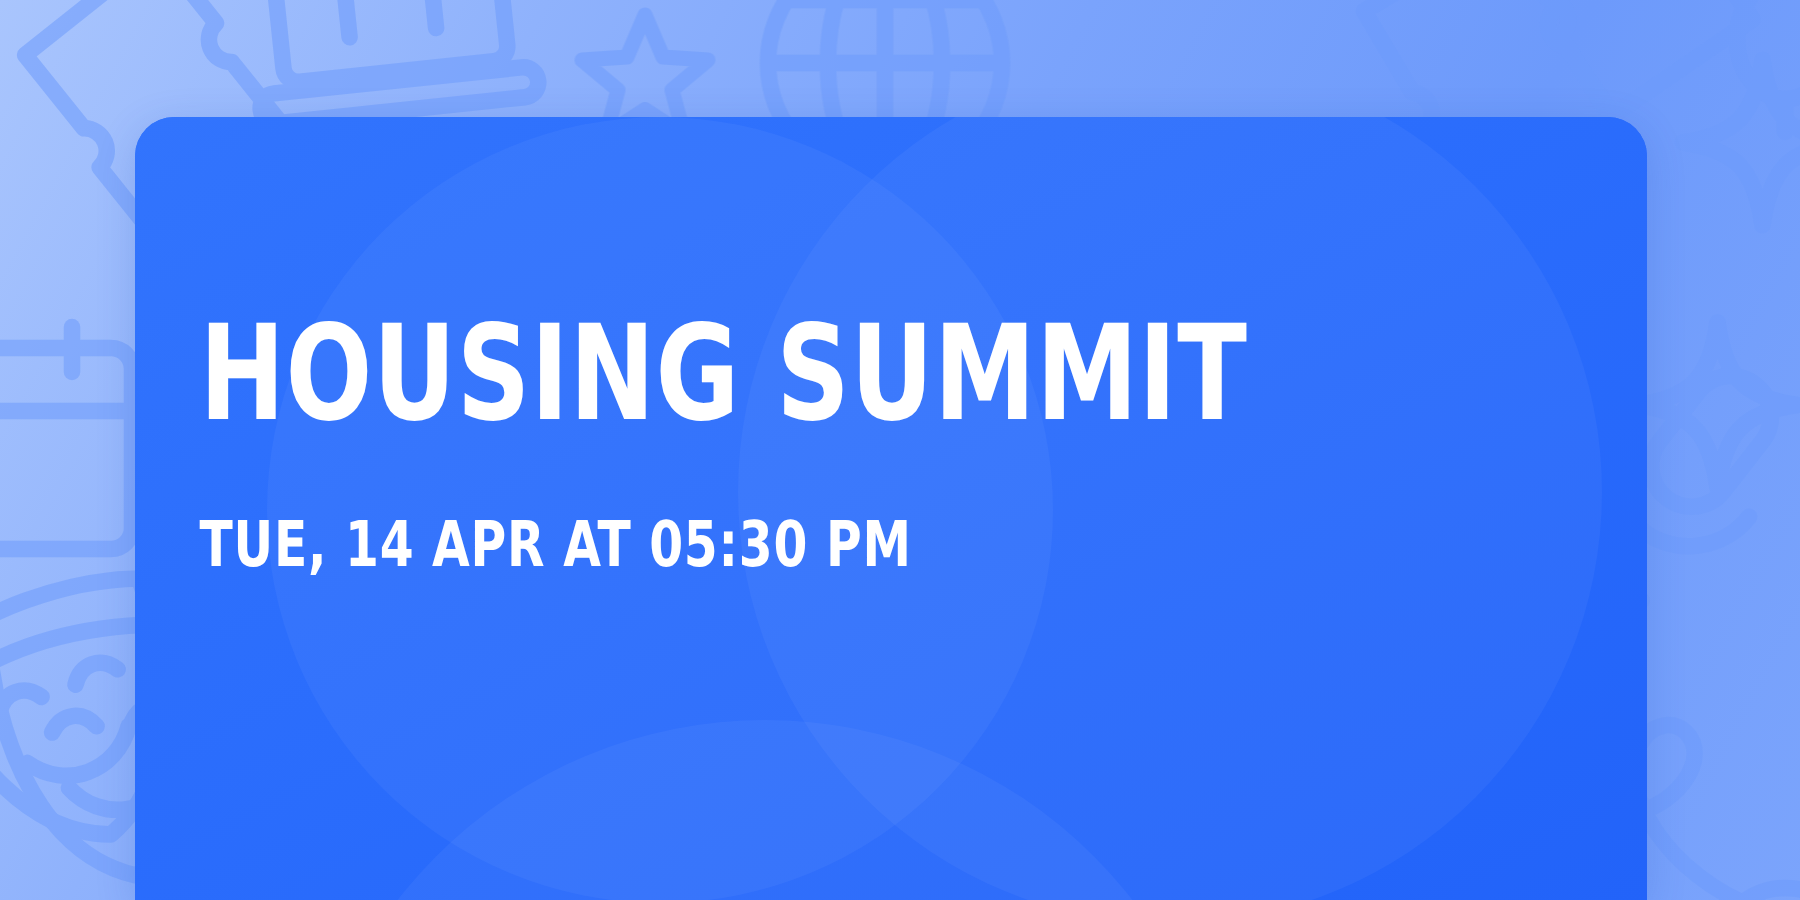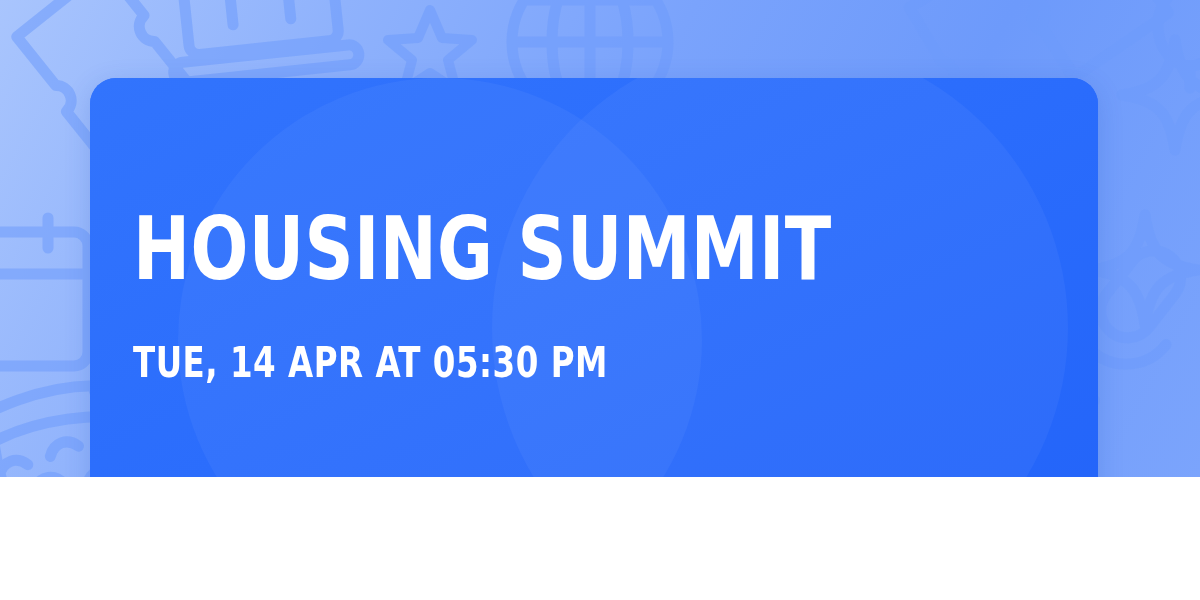--- a/index.html
+++ b/index.html
@@ -3,21 +3,21 @@
 <meta charset="utf-8">
 <style>
   html, body {
     margin: 0;
     padding: 0;
     background: #ffffff;
   }
   #stage {
     position: relative;
     width: 1200px;
-    height: 477px;
+    height: 600px;
     overflow: hidden;
     font-family: "Liberation Sans", sans-serif;
     text-align: center;
   }
 
   
   .bg-base {
     position: absolute;
     inset: 0;
     background: linear-gradient(118deg, #a9c5fd 0%, #8fb2fc 24%, #7aa3fc 48%, #6d9afb 70%, #7ba4fc 100%);

